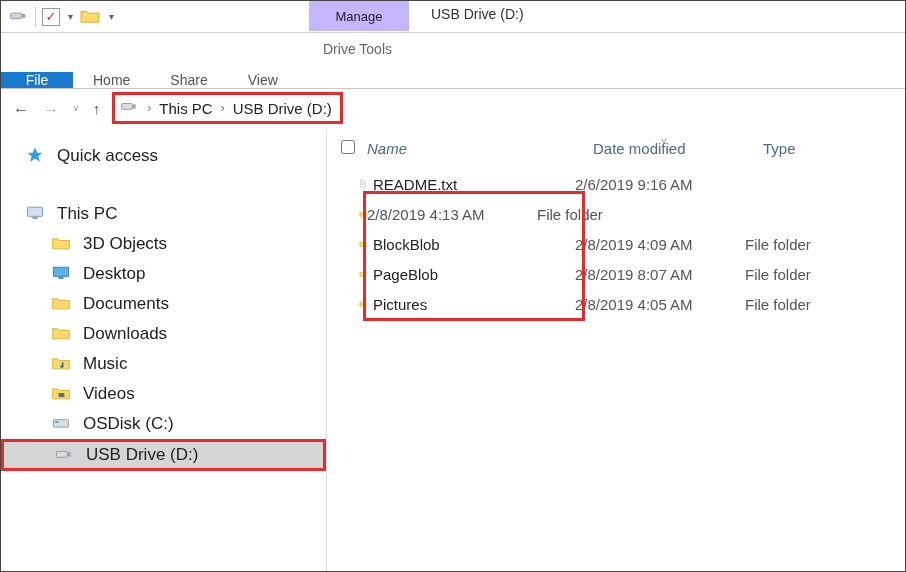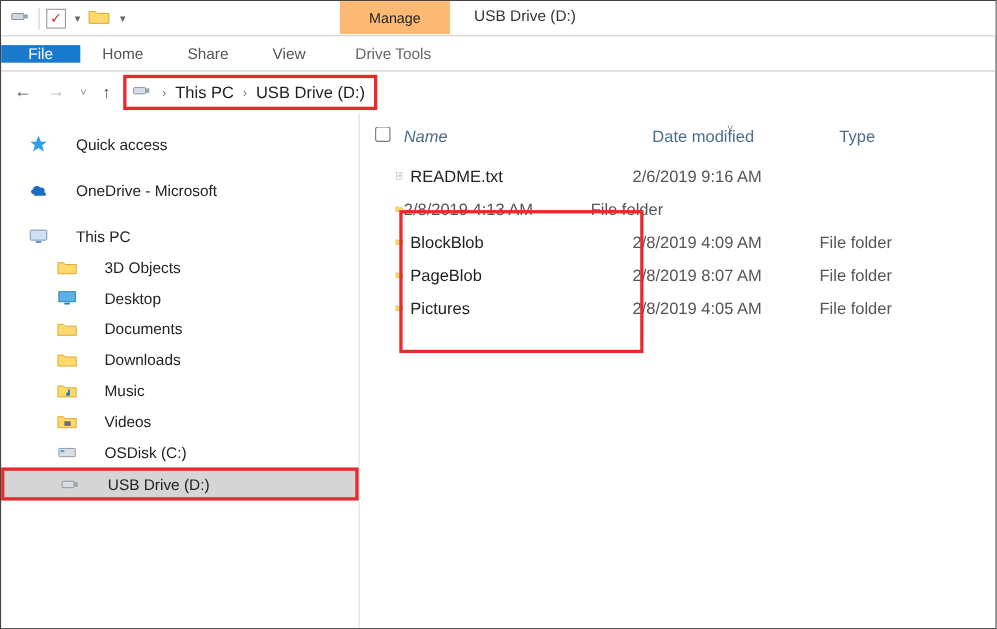--- a/index.html
+++ b/index.html
@@ -6,25 +6,25 @@
     body { width: 906px; height: 572px; background: #fff; overflow: hidden; border: 1px solid #444; position: relative; }
 
     
     .titlebar { height: 32px; display: flex; align-items: center; background: #fff; border-bottom: 1px solid #d0d0d0; }
     .titlebar .qat { display: flex; align-items: center; padding-left: 6px; gap: 6px; }
     .titlebar .icon-usb-small svg { width: 22px; height: 22px; }
     .titlebar .qat-sep { width: 1px; height: 20px; background: #ccc; }
     .titlebar .icon-check { width: 18px; height: 18px; border: 1px solid #999; display: inline-flex; align-items: center; justify-content: center; color: #c0392b; font-size: 13px; }
     .titlebar .icon-folder-small svg { width: 22px; height: 18px; }
     .titlebar .chev { color: #666; font-size: 10px; margin-left: 2px; }
-    .titlebar .manage-tab { position: absolute; left: 308px; top: 0; height: 30px; width: 100px; background: #fdba74; display: flex; align-items: center; justify-content: center; font-size: 13px; color: #222; }
+    .titlebar .manage-tab { position: absolute; left: 308px; top: 0; height: 30px; width: 100px; background: #c4b5fd; display: flex; align-items: center; justify-content: center; font-size: 13px; color: #222; }
     .titlebar .window-title { position: absolute; left: 430px; top: 5px; font-size: 14px; color: #333; }
 
     
-    .ribbon { height: 32px; display: flex; align-items: center; border-bottom: 1px solid #c8c8c8; }
+    .ribbon { height: 32px; display: flex; align-items: flex-end; border-bottom: 1px solid #c8c8c8; margin-top: 24px; }
     .ribbon .file-tab { background: #1979ca; color: #fff; width: 72px; display: flex; align-items: center; justify-content: center; font-size: 14px; }
     .ribbon .tab { padding: 0 20px; display: flex; align-items: center; font-size: 14px; color: #555; }
     .drive-tools-fixed { position: absolute; left: 322px; top: 40px; font-size: 14px; color: #666; }
 
     
     .navbar { height: 38px; display: flex; align-items: center; padding: 0 12px; gap: 12px; }
     .nav-arrows { display: flex; gap: 14px; align-items: center; }
     .nav-arrow { color: #555; font-size: 16px; cursor: default; }
     .nav-arrow.disabled { color: #bbb; }
     .nav-down { color: #888; font-size: 10px; }
@@ -34,21 +34,21 @@
     .breadcrumb .bc-text { font-size: 15px; color: #222; }
     .breadcrumb .bc-sep { color: #777; font-size: 12px; }
     .breadcrumb .icon-usb svg { width: 20px; height: 20px; }
 
     
     .main { display: flex; height: calc(572px - 32px - 32px - 38px - 2px); }
     .sidebar { width: 326px; border-right: 1px solid #ddd; padding-top: 14px; }
     .content { flex: 1; padding-top: 6px; }
 
     
-    .sb-item { display: flex; align-items: center; gap: 24px; padding: 5px 0 5px 24px; font-size: 14px; color: #222; cursor: default; }
+    .sb-item { display: flex; align-items: flex-start; gap: 12px; padding: 5px 0 5px 24px; font-size: 17px; color: #222; cursor: default; }
     .sb-item.indent1 { padding-left: 50px; }
     .sb-item.selected { background: #d5d5d5; border: 3px solid #e52b2b; margin: 0; padding-top: 3px; padding-bottom: 3px; }
     .sb-icon { width: 20px; height: 18px; display: inline-flex; align-items: center; justify-content: center; }
     .sb-icon svg { width: 20px; height: 18px; }
     .sb-star { color: #2e9fe6; }
     .sb-spacer { height: 14px; }
 
     
     .col-header { display: flex; align-items: center; height: 30px; padding-left: 14px; color: #4a6b8a; font-size: 15px; }
     .col-chk { width: 26px; }
@@ -128,28 +128,20 @@
   <div class="sidebar">
     <div class="sb-item">
       <span class="sb-icon sb-star">
         <svg viewBox="0 0 24 24">
             <path d="M12 2 L15 9 L22 9 L16.5 13.5 L18.5 21 L12 16.8 L5.5 21 L7.5 13.5 L2 9 L9 9 Z" fill="#2e9fe6"></path>
           </svg>
       </span>
       <span>Quick access</span>
     </div>
     <div class="sb-spacer"></div>
-    <div class="sb-item">
-      <span class="sb-icon">
-        <svg viewBox="0 0 24 18">
-            <path d="M7 13 C3 13 3 8 6 8 C6 4 12 3 14 6 C18 5 20 9 18 11 C21 11 21 15 18 15 L7 15 Z" fill="#1b6fc2"></path>
-          </svg>
-      </span>
-      <span>OneDrive - Microsoft</span>
-    </div>
     <div class="sb-spacer"></div>
     <div class="sb-item">
       <span class="sb-icon">
         <svg viewBox="0 0 24 20">
             <rect x="3" y="3" width="18" height="11" rx="1" fill="#cfe0f1" stroke="#6890b8"></rect>
             <rect x="9" y="15" width="6" height="2" fill="#6890b8"></rect>
           </svg>
       </span>
       <span>This PC</span>
     </div>

